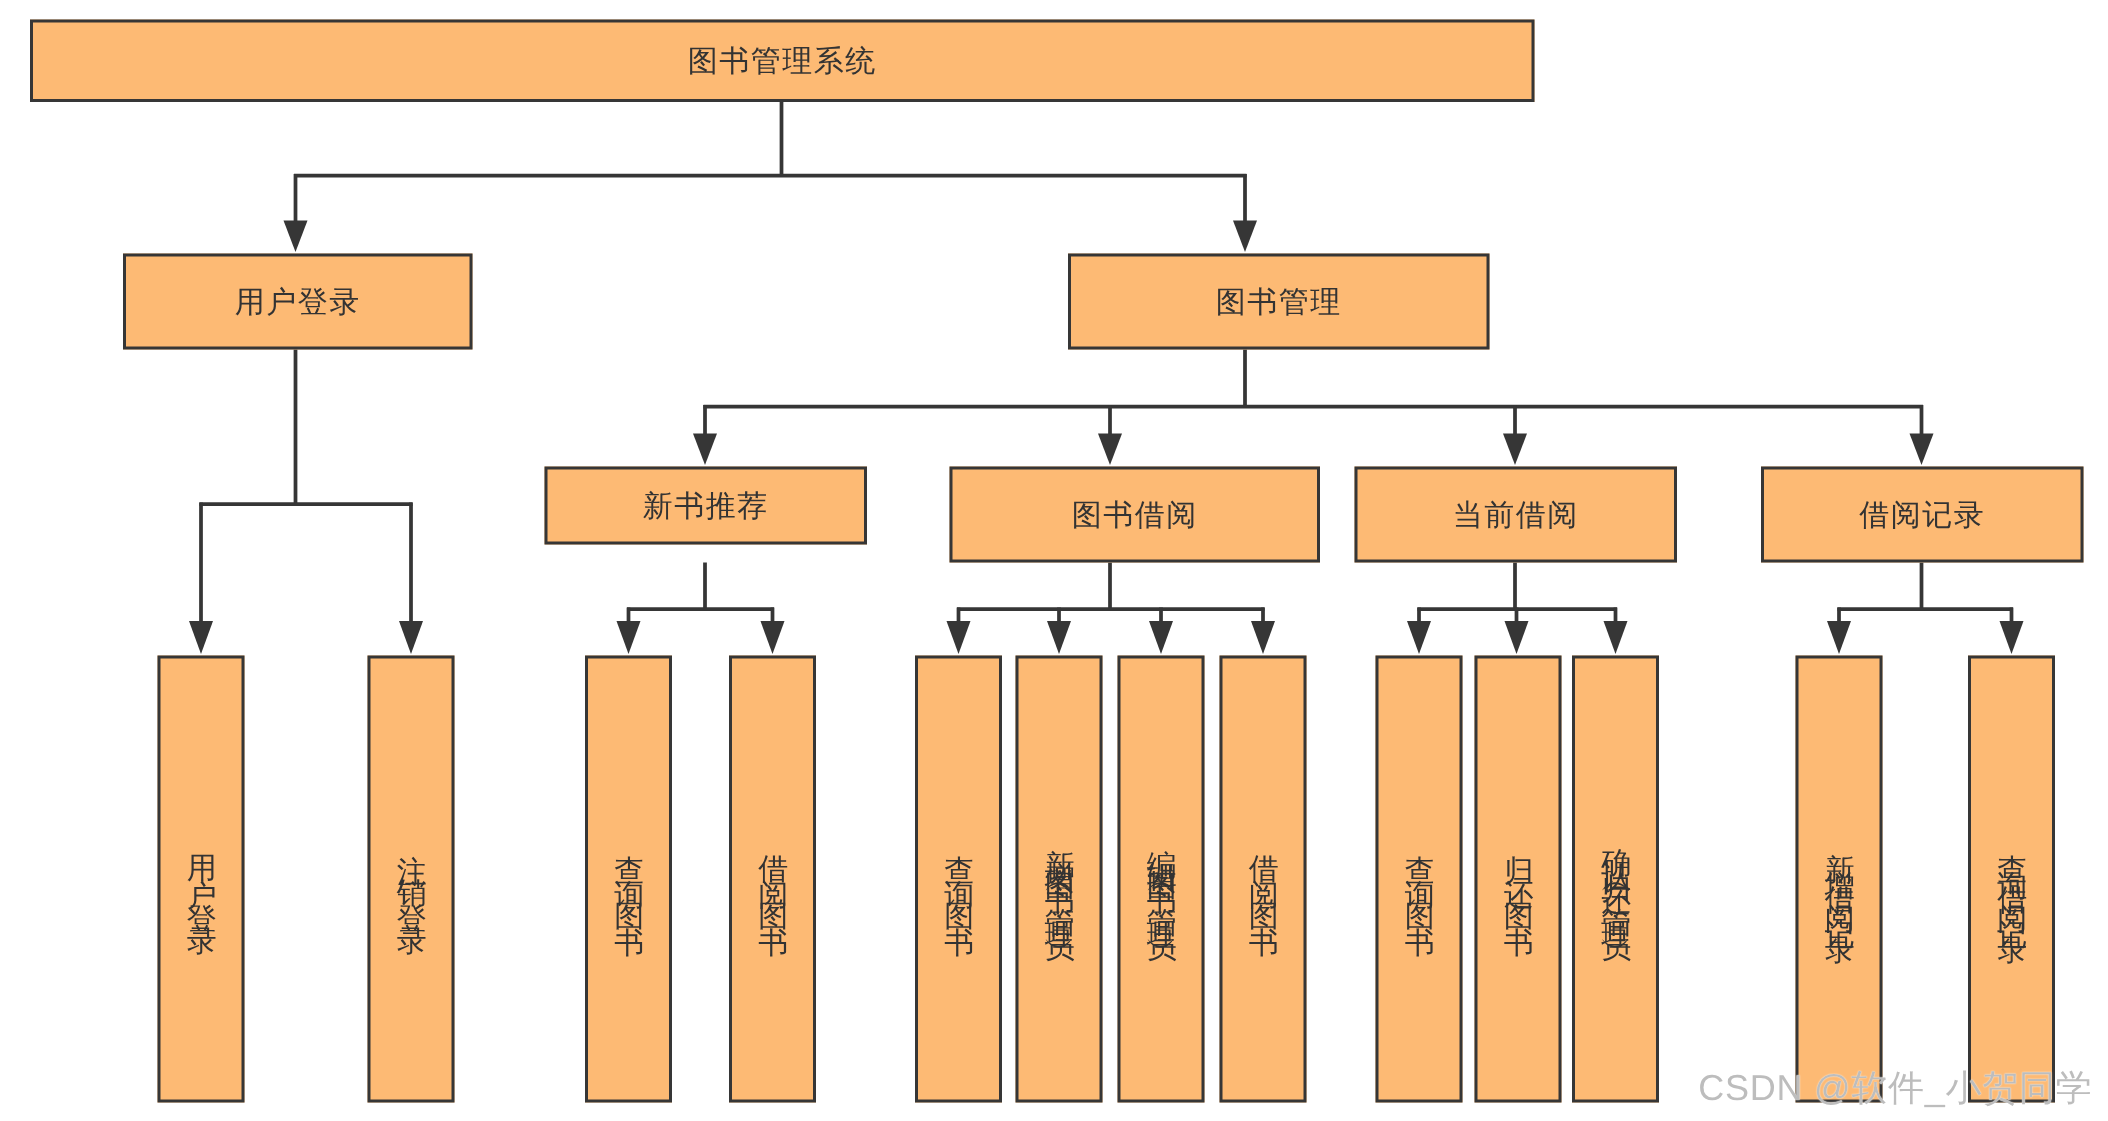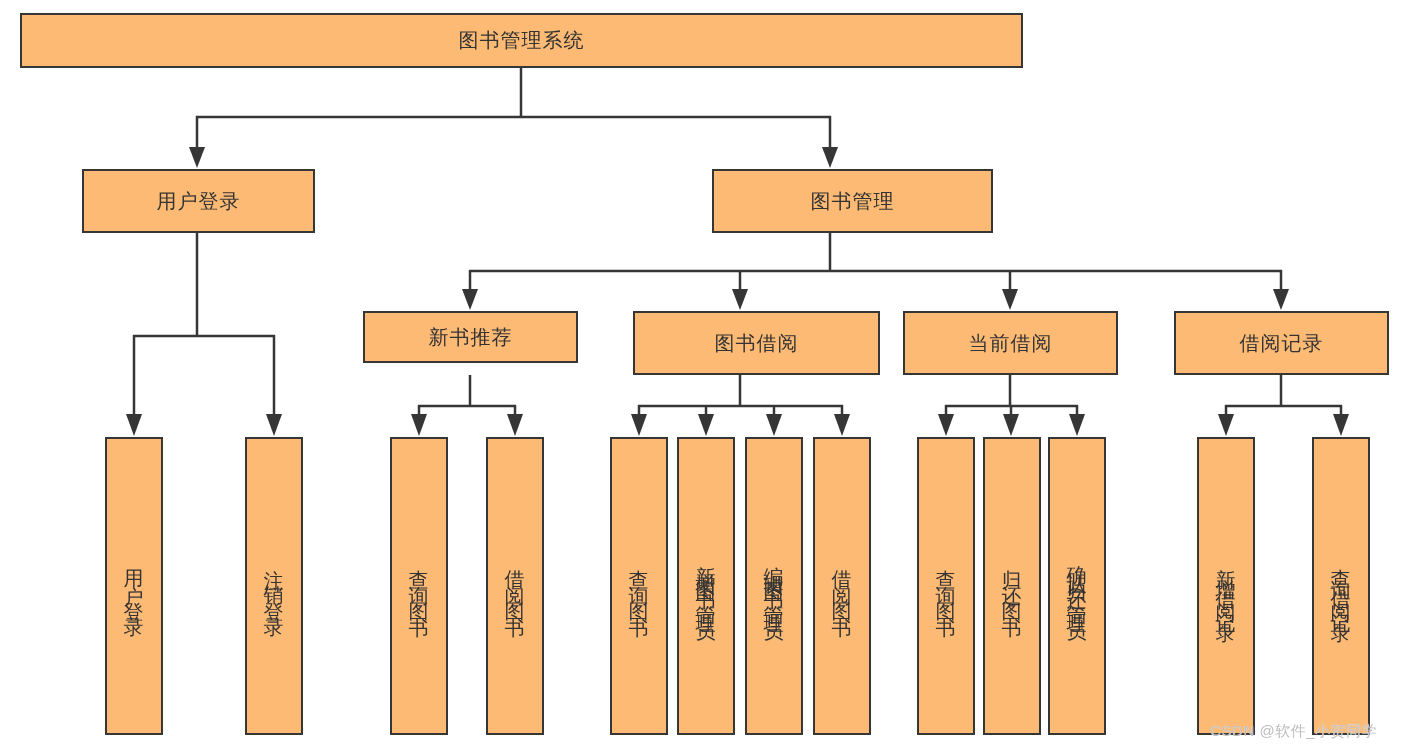--- a/index.html
+++ b/index.html
@@ -61,23 +61,23 @@
     text-orientation: mixed;
     letter-spacing: 16px;
     font-size: 20px;
     line-height: 1;
     white-space: nowrap;
   }
   .vtext.dense { letter-spacing: 8px; }
   .vtext.mid   { letter-spacing: 11px; }
   .watermark {
     position: absolute;
-    right: 28px;
+    right: 10px;
     bottom: 6px;
-    font-size: 15px;
+    font-size: 24px;
     color: #bdbdbd;
     text-shadow: 0 0 1px #ffffff;
     letter-spacing: 0.5px;
     pointer-events: none;
   }
 </style>
 </head>
 <body>
 
 <svg class="connectors" width="1405" height="747" viewBox="0 0 1405 747" fill="none" stroke="#363636" stroke-width="2.5">

